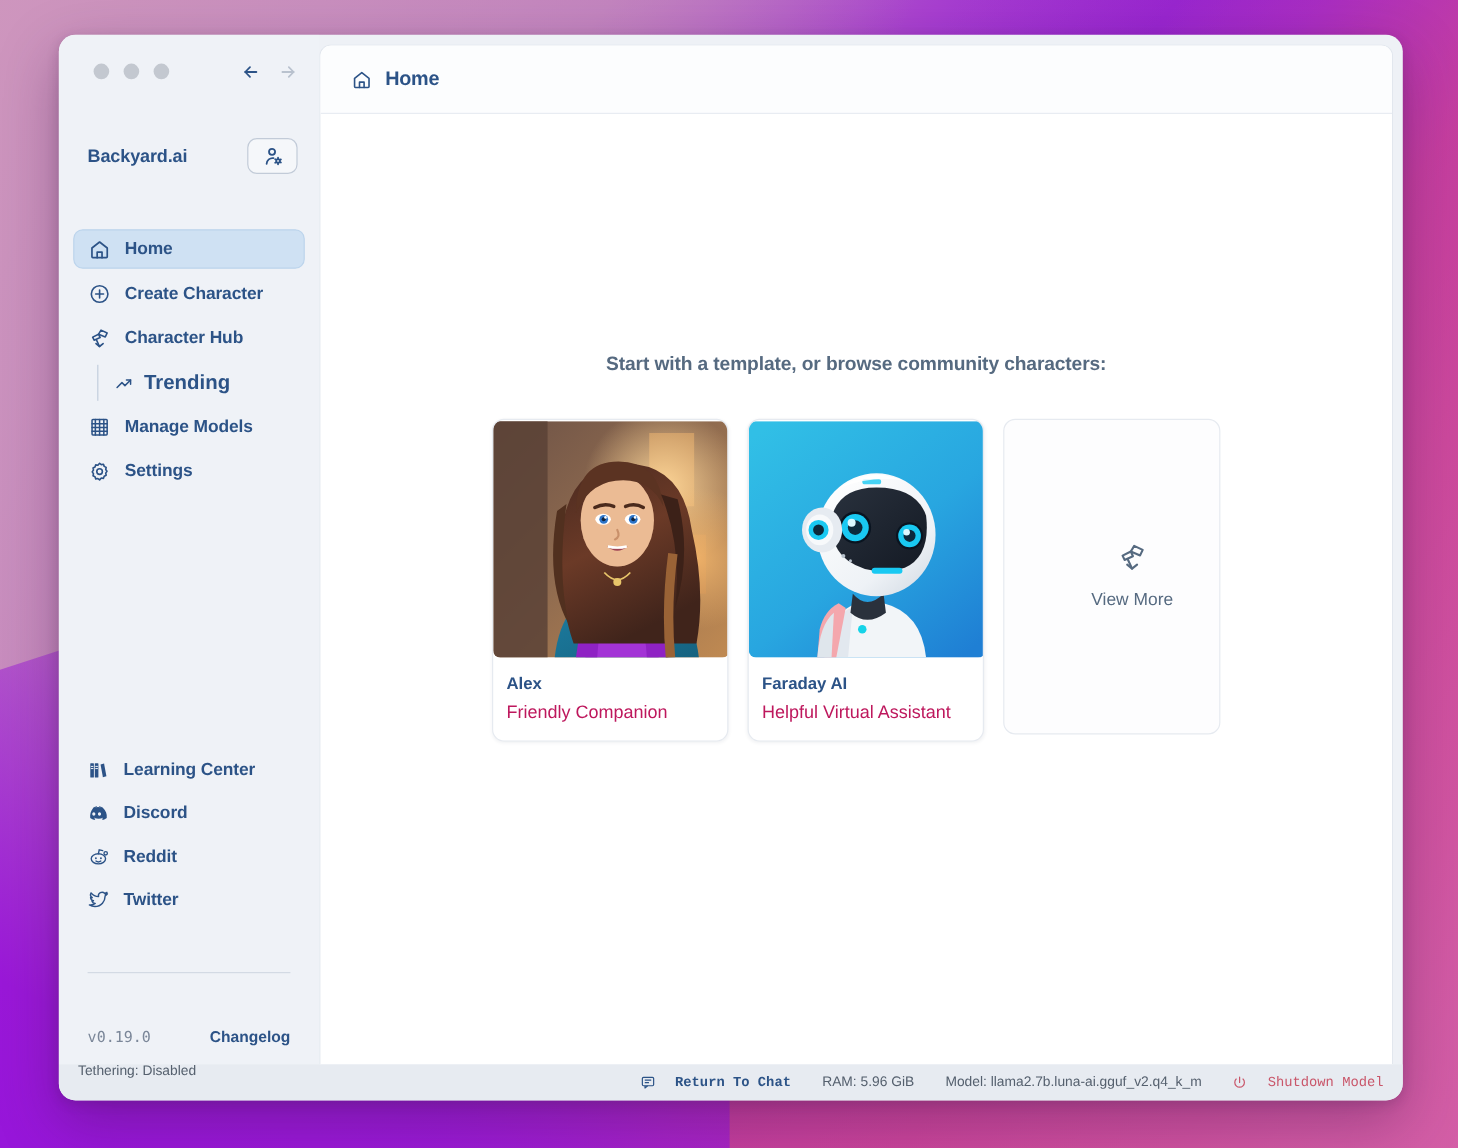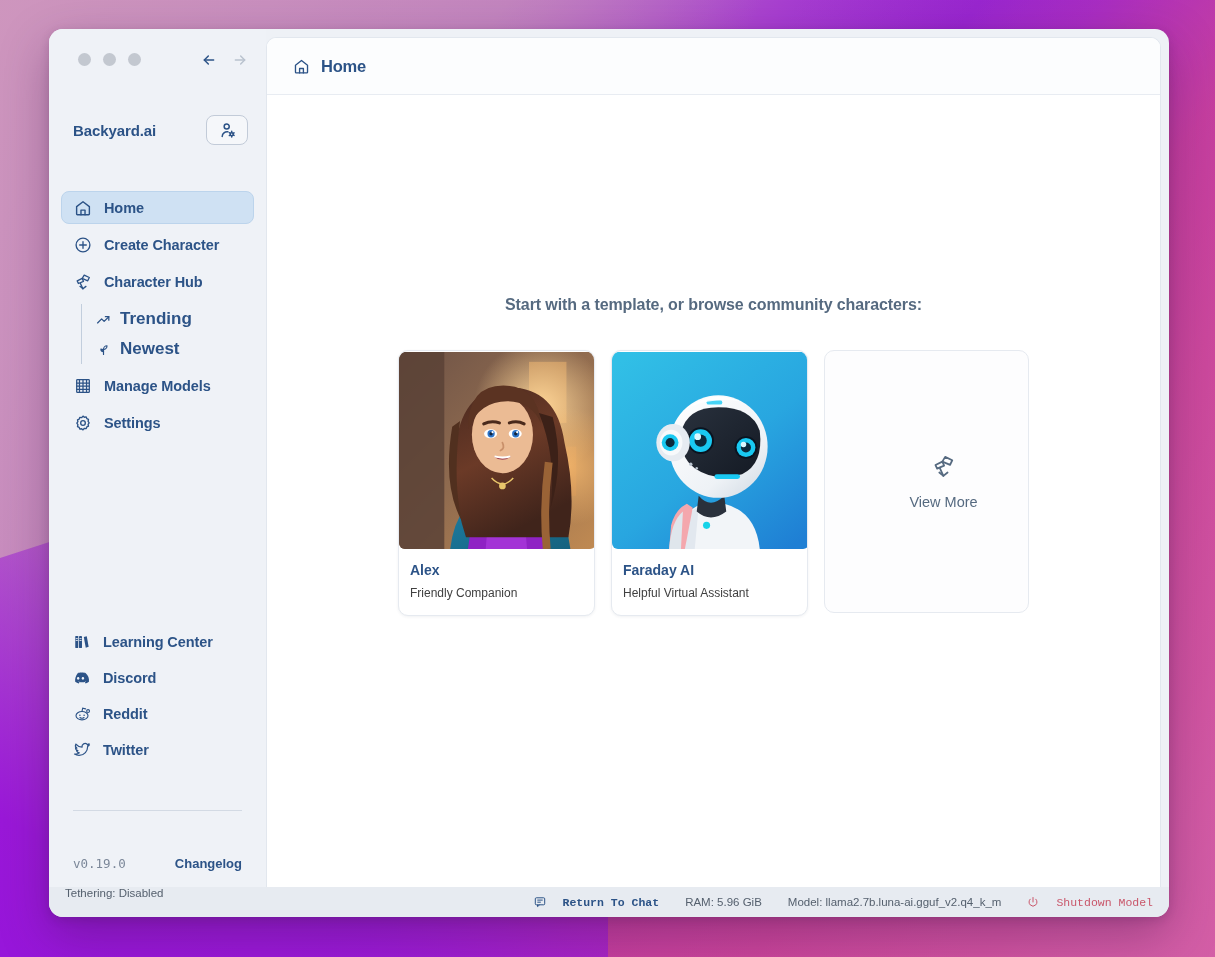--- a/index.html
+++ b/index.html
@@ -168,23 +168,23 @@
     border:1px solid #e6eaf0;
     border-radius:10px;
     box-shadow:0 1px 3px rgba(40,60,90,0.07);
     overflow:hidden;
     cursor:pointer;
     display:flex; flex-direction:column;
   }
   .card-img{ width:197px; height:199px; display:block; }
   .card-body{ padding:12px 11px 15px 11px; }
   .card-name{ font-size:14px; font-weight:700; color:#2c5387; margin-bottom:8px; }
-  .card-sub{ font-size:12px; color:#404040; }
+  .card-sub{ font-size:15px; color:#be185d; }
   .card-more{
-    width:205px; height:263px;
+    width:181px; height:263px;
     background:#fdfdfe;
     border:1px solid #e6eaf0;
     border-radius:10px;
     display:flex; flex-direction:column;
     align-items:center; justify-content:center; gap:15px;
     cursor:pointer;
     padding-left:34px;
   }
   .more-label{ font-size:14.5px; color:#566a80; }
 
@@ -277,28 +277,20 @@
           <span>Character Hub</span>
         </div>
 
         <div class="subnav">
           <div class="sub-item">
             <svg class="sub-icon" viewBox="0 0 24 24" fill="none" stroke="#2c5387" stroke-width="2" stroke-linecap="round" stroke-linejoin="round">
               <path d="M2.5 17.5 9 11l4 4 7.5-7.5"></path>
                 <path d="M15 7.5h5.5V13"></path>
             </svg>
             <span>Trending</span>
-          </div>
-          <div class="sub-item">
-            <svg class="sub-icon" viewBox="0 0 24 24" fill="none" stroke="#2c5387" stroke-width="1.9" stroke-linecap="round" stroke-linejoin="round">
-              <path d="M12 20v-8"></path>
-              <path d="M12 12c0-3.5 2.4-6 5.6-6 0 3.5-2.4 6-5.6 6z"></path>
-              <path d="M12 15.5C9.6 15.5 7.8 13.8 7.8 11.3c2.4 0 4.2 1.7 4.2 4.2z"></path>
-            </svg>
-            <span>Newest</span>
           </div>
         </div>
 
         <div class="nav-item">
           <svg class="nav-icon" viewBox="0 0 24 24" fill="none" stroke="#2c5387" stroke-width="1.7" stroke-linecap="round" stroke-linejoin="round">
             <rect x="3.6" y="3.4" width="16.8" height="17.2" rx="1"></rect>
             <path d="M3.6 8.1h16.8M3.6 12.3h16.8M3.6 16.5h16.8"></path>
             <path d="M7.3 3.4v17.2M12 3.4v17.2M16.7 3.4v17.2"></path>
           </svg>
           <span>Manage Models</span>

